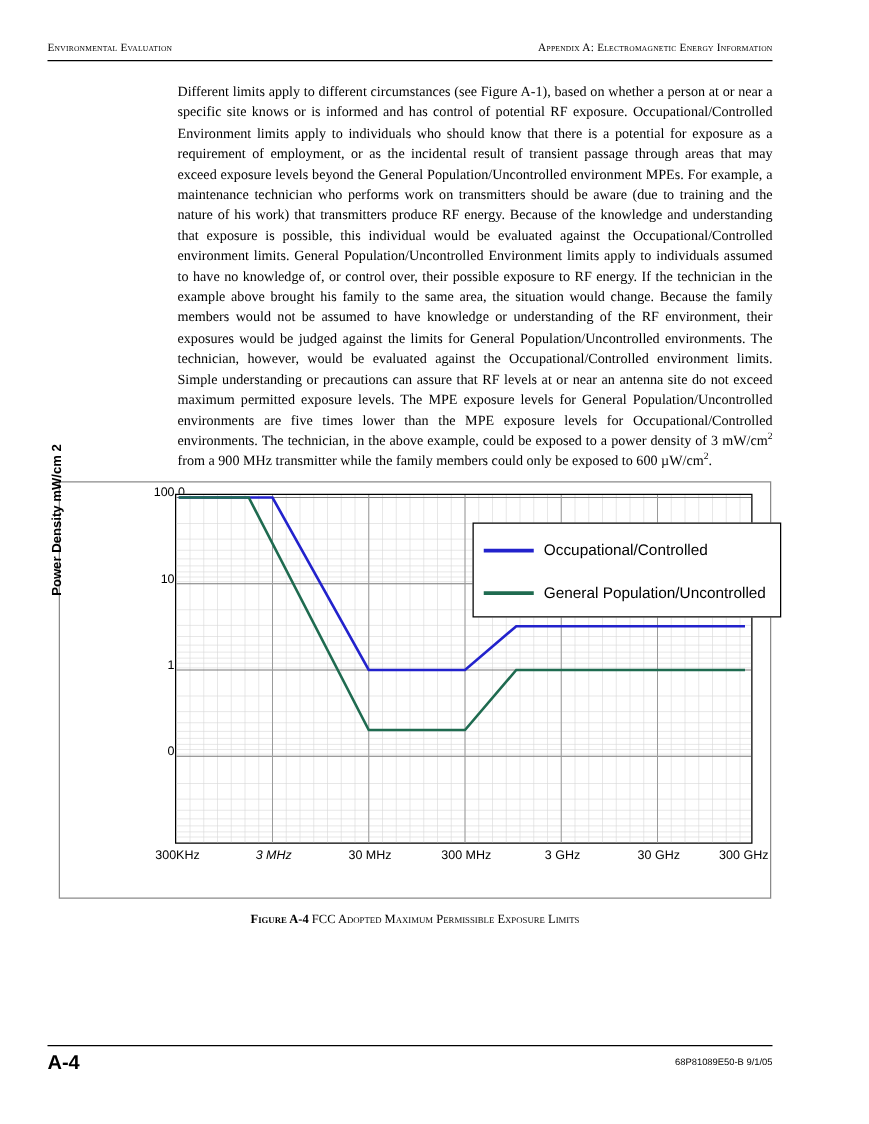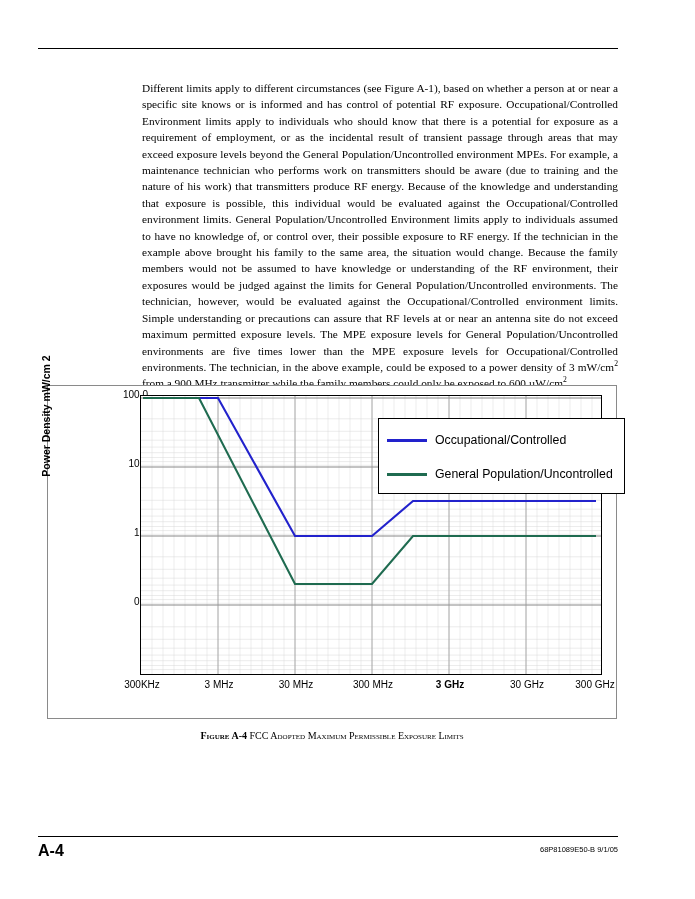--- a/index.html
+++ b/index.html
@@ -44,21 +44,21 @@
     top: 48px;
     width: 580px;
     height: 1px;
     background: #000000;
   }
 
   
   .body-text {
     position: absolute;
     left: 142px;
-    top: 80px;
+    top: 66px;
     width: 476px;
     font-size: 11.3px;
     line-height: 16.4px;
     text-align: justify;
     text-justify: inter-word;
   }
   .body-text sup {
     font-size: 0.68em;
     vertical-align: super;
     line-height: 0;
@@ -207,20 +207,24 @@
     font-family: "Liberation Sans", sans-serif;
     font-size: 7.5px;
     white-space: nowrap;
   }
 </style>
 </head>
 <body>
 
 <div class="page">
 
+  <div class="header">
+    <span class="smallcaps">Environmental Evaluation</span>
+    <span class="smallcaps">Appendix A: Electromagnetic Energy Information</span>
+  </div>
   <div class="header-rule"></div>
 
   <div class="body-text">
     <span>Different limits apply to different circumstances (see Figure A-1), based on whether a person at or near a specific site knows or is informed and has control of potential RF exposure. Occupational/Controlled Environment limits apply to individuals who should know that there is a potential for exposure as a requirement of employment, or as the incidental result of transient passage through areas that may exceed exposure levels beyond the General Population/Uncontrolled environment MPEs. For example, a maintenance technician who performs work on transmitters should be aware (due to training and the nature of his work) that transmitters produce RF energy. Because of the knowledge and understanding that exposure is possible, this individual would be evaluated against the Occupational/Controlled environment limits. General Population/Uncontrolled Environment limits apply to individuals assumed to have no knowledge of, or control over, their possible exposure to RF energy. If the technician in the example above brought his family to the same area, the situation would change. Because the family members would not be assumed to have knowledge or understanding of the RF environment, their exposures would be judged against the limits for General Population/Uncontrolled environments. The technician, however, would be evaluated against the Occupational/Controlled environment limits. Simple understanding or precautions can assure that RF levels at or near an antenna site do not exceed maximum permitted exposure levels. The MPE exposure levels for General Population/Uncontrolled environments are five times lower than the MPE exposure levels for Occupational/Controlled environments. The technician, in the above example, could be exposed to a power density of 3 mW/cm</span><sup>2</sup><span> from a 900 MHz transmitter while the family members could only be exposed to 600 µW/cm</span><sup>2</sup><span>.</span>
   </div>
 
   <div class="figure">
 
     <div class="y-title">
       <span>Power Density mW/cm 2</span>
@@ -344,24 +348,24 @@
         </div>
         <div class="legend-row" style="top:48px;">
           <span class="legend-swatch" style="background:#1f6b50;"></span>
           <span class="legend-label">General Population/Uncontrolled</span>
         </div>
       </div>
     </div>
 
     <div class="x-labels">
       <div class="x-lab" style="left:2px;">300KHz</div>
-      <div class="x-lab" style="left:79px;">3 MHz</div>
+      <div class="x-lab" style="left:79px;font-style:italic;">3 MHz</div>
       <div class="x-lab" style="left:156px;">30 MHz</div>
       <div class="x-lab" style="left:233px;">300 MHz</div>
-      <div class="x-lab" style="left:310px;font-weight:bold;">3 GHz</div>
+      <div class="x-lab" style="left:310px;">3 GHz</div>
       <div class="x-lab" style="left:387px;">30 GHz</div>
       <div class="x-lab" style="left:455px;">300 GHz</div>
     </div>
 
   </div>
 
   <div class="caption">
     <span class="cap-num">Figure A-4</span>
     <span class="cap-txt">FCC Adopted Maximum Permissible Exposure Limits</span>
   </div>

